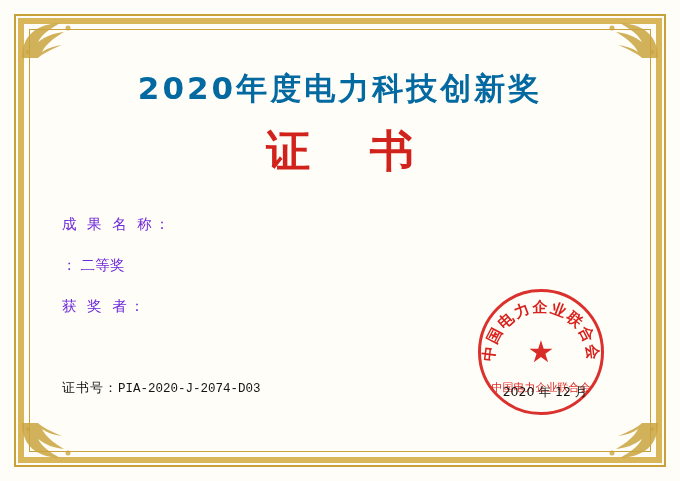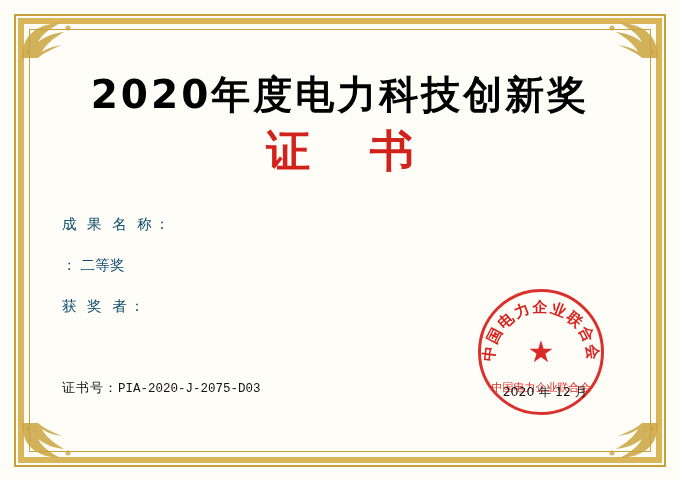--- a/index.html
+++ b/index.html
@@ -69,49 +69,49 @@
     left: 40px;
     top: 40px;
     right: 40px;
     bottom: 40px;
   }
 
   .title-main {
     text-align: center;
     margin-top: 28px;
     font-family: "DejaVu Sans", "Liberation Sans", sans-serif;
-    font-size: 39px;
+    font-size: 31px;
     font-weight: bold;
     letter-spacing: 3px;
-    color: #000000;
+    color: #0369a1;
     white-space: nowrap;
   }
 
   .title-sub {
     text-align: center;
-    margin-top: 0;
+    margin-top: 12px;
     font-family: "DejaVu Serif", "Liberation Serif", serif;
     font-size: 44px;
     font-weight: bold;
     letter-spacing: 22px;
     text-indent: 22px;
     color: #d2221c;
     white-space: nowrap;
   }
 
   .fields {
     margin-top: 34px;
     padding-left: 22px;
   }
   .field-row {
     display: flex;
     align-items: baseline;
     margin-bottom: 22px;
     font-size: 14.5px;
-    color: #0c4a6e;
+    color: #6d28d9;
     font-family: "DejaVu Sans", "Liberation Sans", sans-serif;
   }
   .field-label {
     white-space: nowrap;
     letter-spacing: 3px;
   }
   .field-colon {
     white-space: nowrap;
     padding-right: 4px;
   }
@@ -250,21 +250,21 @@
       </div>
 
       <div class="field-row">
         <span class="field-label">获 奖 者</span>
         <span class="field-colon">：</span>
       </div>
 
     </div>
 
     <div class="cert-no">
-      <span class="no-label">证书号：</span><span class="no-value">PIA-2020-J-2075-D03</span>
+      <span class="no-label">证书号：</span><span class="no-value">PIA-2020-J-2074-D03</span>
     </div>
 
     <div class="seal">
       <div class="seal-ring"></div>
       <svg class="seal-arc" viewBox="0 0 126 126" xmlns="http://www.w3.org/2000/svg">
         <defs>
           <path id="arcpath" d="M 16 70 A 47 47 0 0 1 110 70" fill="none"></path>
         </defs>
         <text>
           <textPath href="#arcpath" startOffset="50%" text-anchor="middle" id="sealArcText">中国电力企业联合会</textPath>

